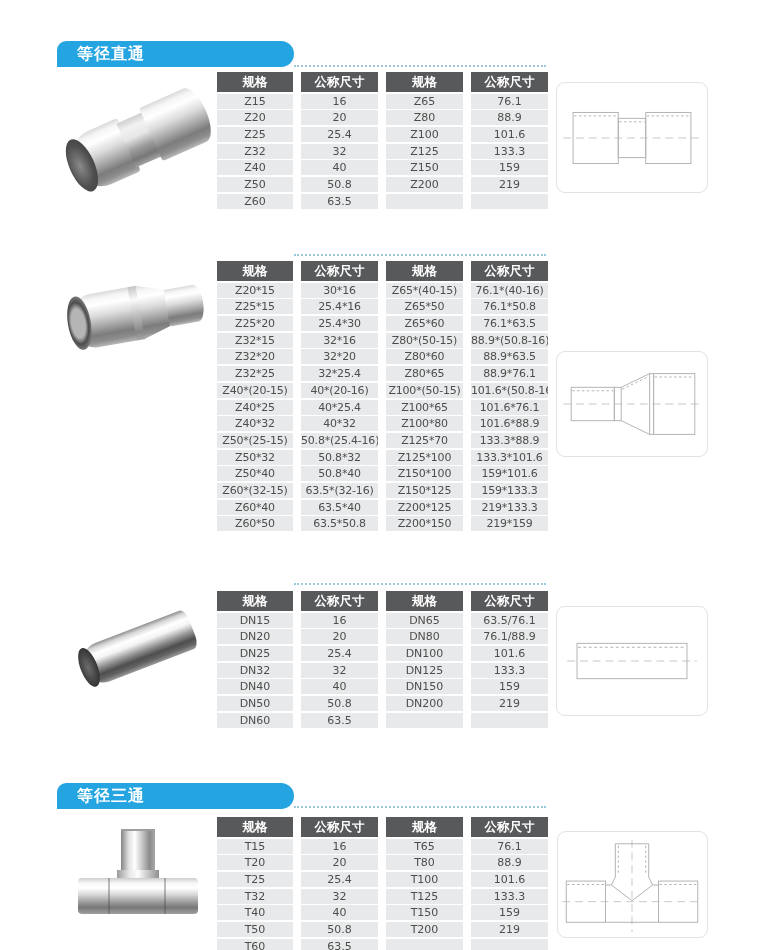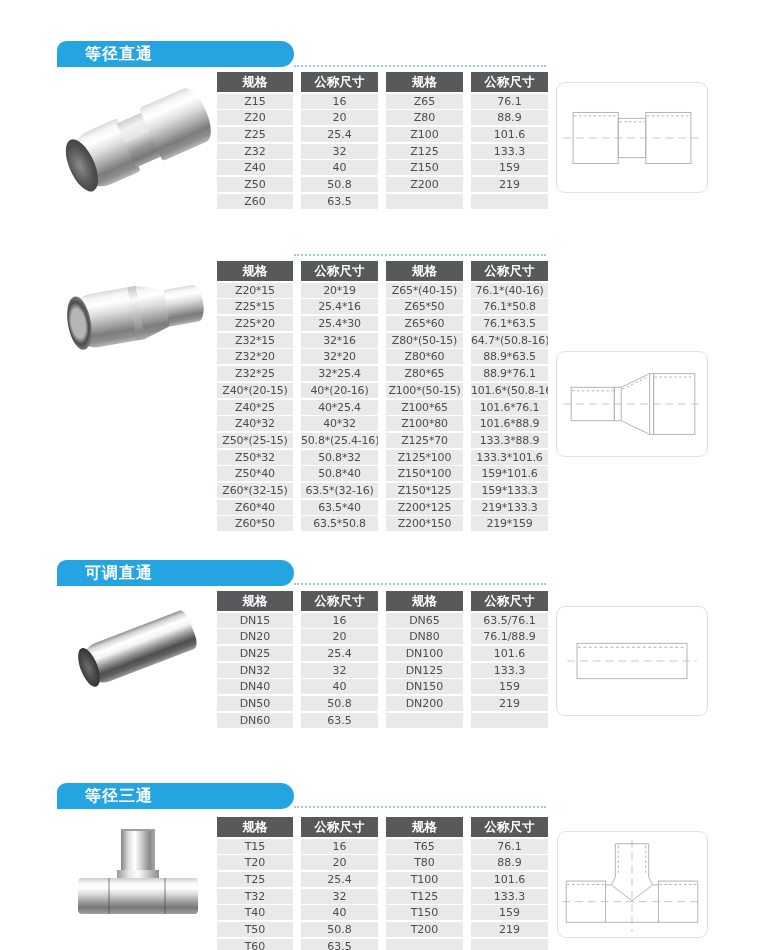--- a/index.html
+++ b/index.html
@@ -11,21 +11,21 @@
   #sec1{top:41px;height:180px;}
   #sec2{top:231px;height:310px;}
   #sec3{top:560px;height:180px;}
   #sec4{top:750px;height:185px;margin-top:33px;}
 
   
   .banner{
     position:absolute;left:57px;top:0;width:237px;height:26px;
     background:#24a4e0;border-radius:10px 14px 14px 0;
     color:#ffffff;font-size:16px;font-weight:bold;line-height:26px;
-    padding-left:28px;box-sizing:border-box;letter-spacing:1px;
+    padding-left:20px;box-sizing:border-box;letter-spacing:1px;
   }
   .dotline{
     position:absolute;left:294px;width:252px;height:0;
     border-top:2px dotted #9cc9de;
   }
   
   .spec-table{
     position:absolute;left:217px;
     display:grid;grid-template-columns:76px 77px 77px 77px;
     column-gap:8px;row-gap:1.7px;
@@ -175,35 +175,35 @@
         <div class="seg small metal"></div>
         <div class="seg face"></div>
       </div>
     </div>
     <div class="spec-table t2" style="top:30px;">
         <div class="th">规格</div>
         <div class="th">公称尺寸</div>
         <div class="th">规格</div>
         <div class="th">公称尺寸</div>
         <div class="td">Z20*15</div>
-        <div class="td">20*19</div>
+        <div class="td">30*16</div>
         <div class="td">Z65*(40-15)</div>
         <div class="td">76.1*(40-16)</div>
         <div class="td">Z25*15</div>
         <div class="td">25.4*16</div>
         <div class="td">Z65*50</div>
         <div class="td">76.1*50.8</div>
         <div class="td">Z25*20</div>
         <div class="td">25.4*30</div>
         <div class="td">Z65*60</div>
         <div class="td">76.1*63.5</div>
         <div class="td">Z32*15</div>
         <div class="td">32*16</div>
         <div class="td">Z80*(50-15)</div>
-        <div class="td">64.7*(50.8-16)</div>
+        <div class="td">88.9*(50.8-16)</div>
         <div class="td">Z32*20</div>
         <div class="td">32*20</div>
         <div class="td">Z80*60</div>
         <div class="td">88.9*63.5</div>
         <div class="td">Z32*25</div>
         <div class="td">32*25.4</div>
         <div class="td">Z80*65</div>
         <div class="td">88.9*76.1</div>
         <div class="td">Z40*(20-15)</div>
         <div class="td">40*(20-16)</div>
@@ -254,23 +254,20 @@
           <rect x="98" y="22" width="42" height="62"></rect>
           <line x1="15" y1="39.5" x2="57" y2="39.5" stroke-dasharray="2.5 2.5"></line>
           <line x1="99" y1="25.5" x2="139" y2="25.5" stroke-dasharray="2.5 2.5"></line>
           <line x1="66" y1="38" x2="93" y2="25" stroke-dasharray="2.5 2.5"></line>
         </g>
       </svg>
     </div>
   </div>
 
   <div class="section" id="sec3">
-    <div class="banner">
-      <span>可调直通</span>
-    </div>
     <div class="dotline" style="top:23px;"></div>
     <div class="photo ph3">
       <div class="rot fit3">
         <div class="seg body"></div>
         <div class="seg face"></div>
       </div>
     </div>
     <div class="spec-table t3" style="top:31px;">
         <div class="th">规格</div>
         <div class="th">公称尺寸</div>

